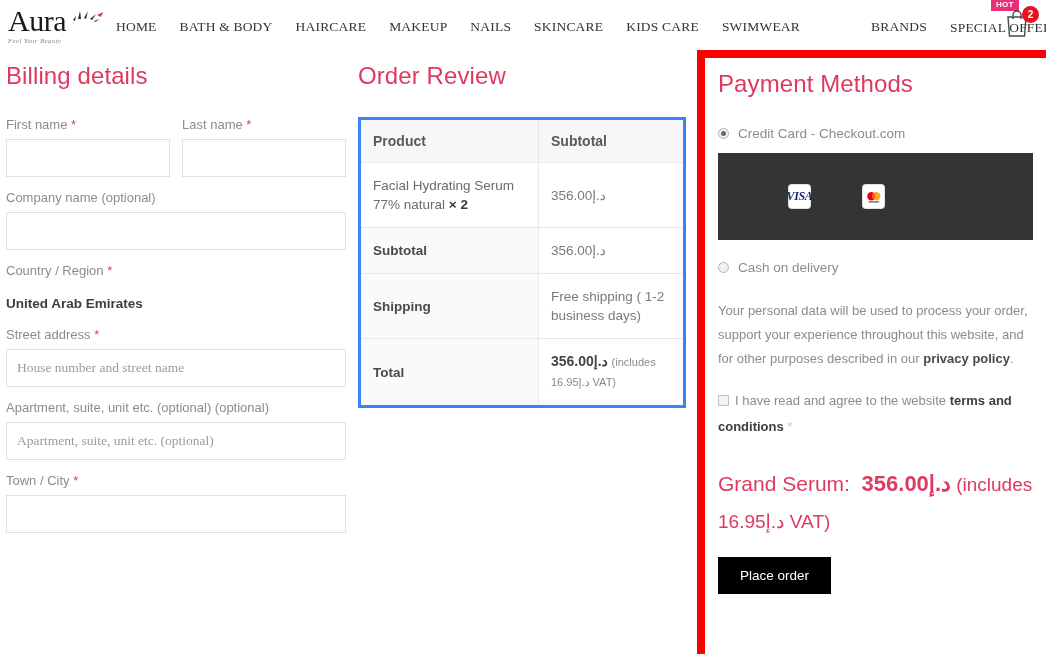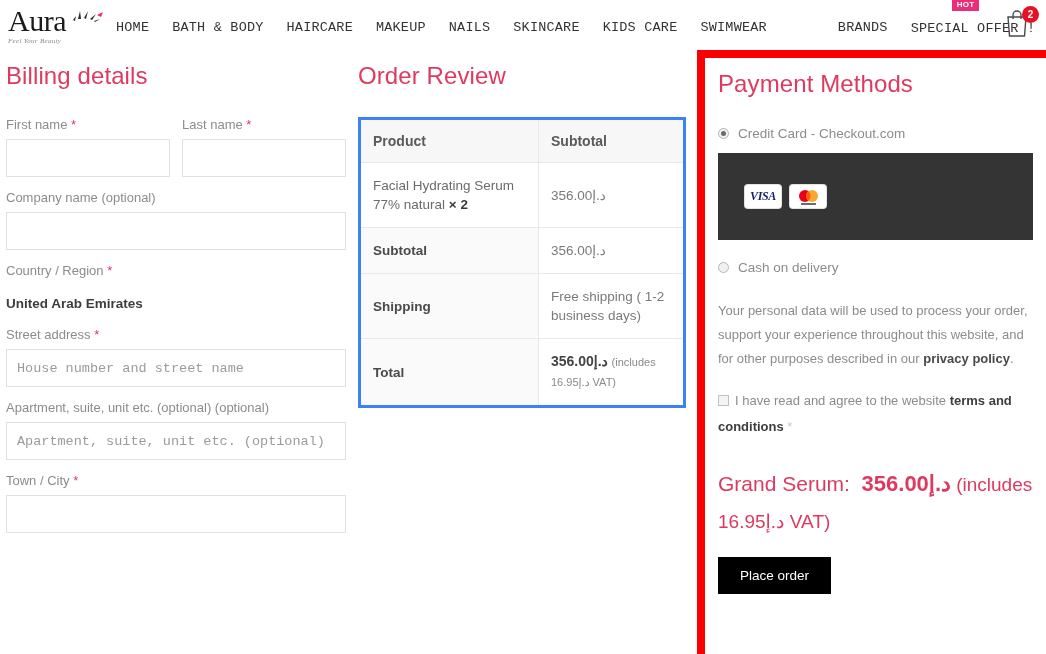--- a/index.html
+++ b/index.html
@@ -31,21 +31,21 @@
     font-size:7px; color:#8a8a8a; letter-spacing:0.3px;
     margin-top:1px; font-style:italic;
   }
   #nav {
     position:absolute; left:116px; top:18px;
     display:flex; align-items:center; gap:0px;
   }
   .nav-item {
     font-size:13.5px; color:#333333; letter-spacing:0.2px;
     white-space:nowrap; margin-right:23px; cursor:pointer;
-    font-family:Liberation Mono, monospace;
+    font-family:Liberation Serif, serif;
   }
   .nav-item.gap-before { margin-left:48px; }
   #nav-special-wrap { position:relative; }
   #hot-badge {
     position:absolute; left:41px; top:-20px;
     background:#ec2e78; color:#ffffff;
     font-size:8px; font-weight:bold; letter-spacing:0.3px;
     padding:2px 5px 2px 5px; line-height:9px;
   }
   #cart-block { position:absolute; left:1004px; top:8px; width:36px; height:38px; }
@@ -68,21 +68,21 @@
   #billing { position:absolute; left:6px; top:62px; width:340px; }
   #billing .section-title { display:block; margin-bottom:27px; }
   .field-label {
     font-size:13px; color:#8c8c8c; margin-bottom:7px; display:block;
     font-family:"Liberation Sans", sans-serif;
   }
   .req { color:#de3a5f; }
   .txt-input {
     width:100%; height:38px; border:1px solid #e0e0e0; background:#fff;
     font-size:13.5px; color:#8c8c8c; padding:0 10px; outline:none;
-    font-family:Liberation Mono, monospace; border-radius:0;
+    font-family:Liberation Serif, serif; border-radius:0;
   }
   .txt-input::placeholder { color:#9b9b9b; opacity:1; }
   .row2 { display:flex; gap:12px; }
   .row2 > div { flex:1; }
   .fld { margin-bottom:13px; }
   #country-value {
     font-size:13.5px; font-weight:bold; color:#3d3d3d;
     margin-top:18px; margin-bottom:16px;
     font-family:"Liberation Sans", sans-serif;
   }
@@ -137,23 +137,23 @@
     content:""; position:absolute; left:2px; top:2px;
     width:5px; height:5px; border-radius:50%; background:#6b6b6b;
   }
   .pay-label { font-size:13.5px; color:#8c8c8c; font-family:"Liberation Sans", sans-serif; }
 
   #card-box {
     background:#343434; height:87px; width:100%;
     display:flex; align-items:center; padding-left:27px; margin-bottom:20px;
   }
   .card-logo {
-    width:36px; height:23px; background:#fff; border-radius:3px;
+    width:21px; height:23px; background:#fff; border-radius:3px;
     display:flex; align-items:center; justify-content:center;
-    margin-right:9px; box-shadow:0 0 0 1px #e3e3e3;
+    margin-right:9px; box-shadow:0 0 0 1px #e3e3e3;margin-left:44px;
   }
   #visa-text {
     font-family:"Liberation Serif", serif; font-style:italic;
     font-size:12px; font-weight:bold; color:#1a1f71; letter-spacing:-0.3px;
   }
 
   #privacy-text {
     font-size:13px; color:#8c8c8c; line-height:24px; margin-top:24px;
     font-family:"Liberation Sans", sans-serif;
   }

